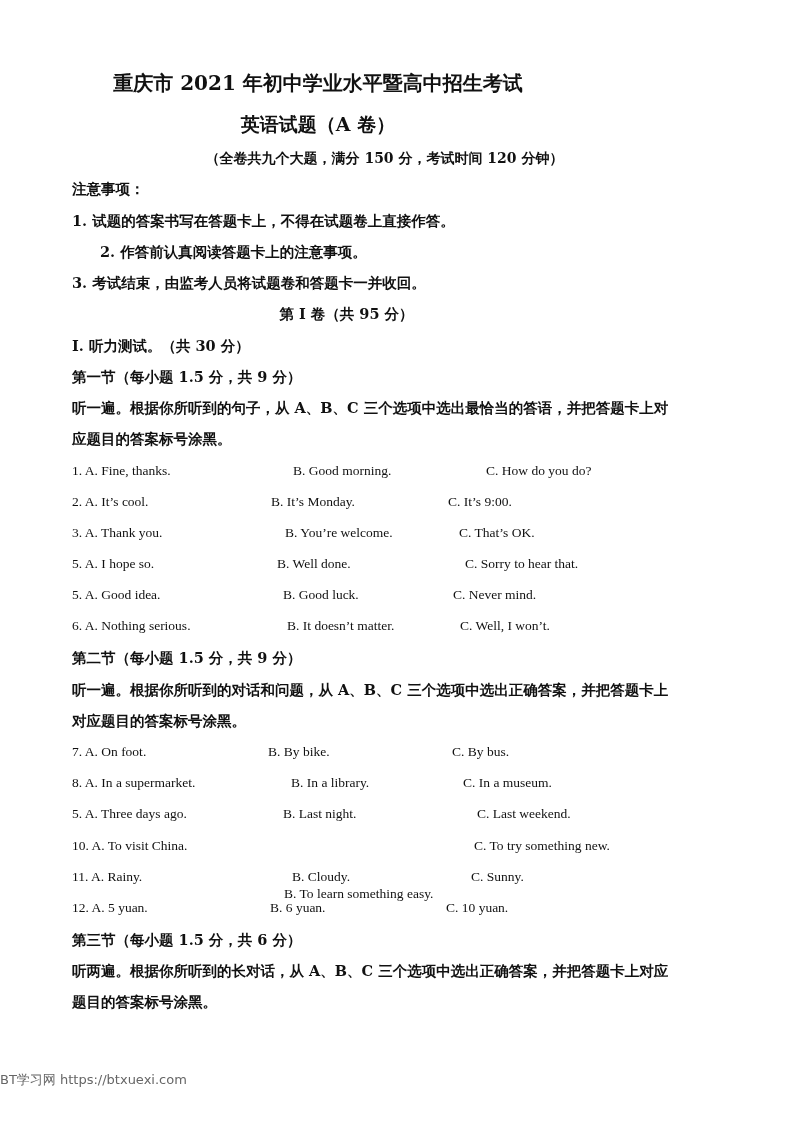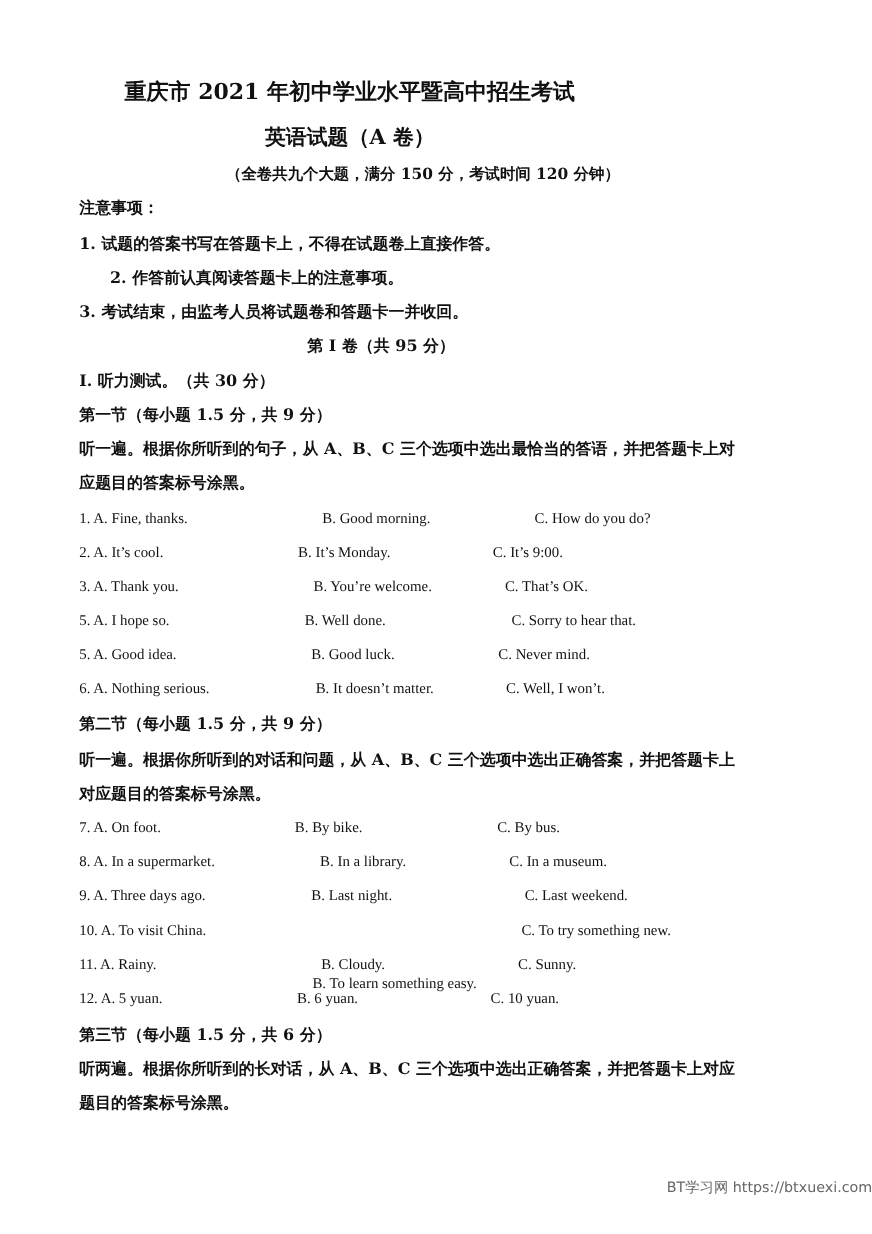--- a/index.html
+++ b/index.html
@@ -5,21 +5,21 @@
     html, body { margin: 0; padding: 0; background: #ffffff; }
     body { width: 793px; height: 1122px; position: relative; overflow: hidden;
            font-family: "DejaVu Serif", "Liberation Serif", serif; color: #111; }
     .page { position: absolute; left: 0; top: 0; width: 793px; height: 1122px; }
     .abs { position: absolute; white-space: nowrap; }
     .title { left: 0; width: 636px; text-align: center; font-weight: bold; font-size: 20px; }
     .subtitle { left: 0; width: 769px; text-align: center; font-weight: bold; font-size: 14px; }
     .bold { font-weight: bold; font-size: 14.5px; }
     .opt { font-family: "Liberation Serif", serif; font-size: 13.5px; }
     .center { left: 0; width: 693px; text-align: center; }
-    .footer { left: 0; width: 793px; text-align: right; font-family: "DejaVu Sans", sans-serif;
+    .footer { left: 0; width: 793px; text-align: left; font-family: "DejaVu Sans", sans-serif;
               font-size: 13px; color: #666; }
   </style>
 </head>
 <body>
 
 <div class="page">
 
   <div class="abs title" style="top:70px;">重庆市 2021 年初中学业水平暨高中招生考试</div>
   <div class="abs title" style="top:112px; font-size:19px;">英语试题（A 卷）</div>
   <div class="abs subtitle" style="top:150px;">（全卷共九个大题，满分 150 分，考试时间 120 分钟）</div>
@@ -76,21 +76,21 @@
     <div class="abs opt" style="left:72px; top:744px;">7. A. On foot.</div>
     <div class="abs opt" style="left:268px; top:744px;">B. By bike.</div>
     <div class="abs opt" style="left:452px; top:744px;">C. By bus.</div>
   </div>
   <div>
     <div class="abs opt" style="left:72px; top:775px;">8. A. In a supermarket.</div>
     <div class="abs opt" style="left:291px; top:775px;">B. In a library.</div>
     <div class="abs opt" style="left:463px; top:775px;">C. In a museum.</div>
   </div>
   <div>
-    <div class="abs opt" style="left:72px; top:806px;">9. A. Three days ago.</div>
+    <div class="abs opt" style="left:72px; top:806px;">5. A. Three days ago.</div>
     <div class="abs opt" style="left:283px; top:806px;">B. Last night.</div>
     <div class="abs opt" style="left:477px; top:806px;">C. Last weekend.</div>
   </div>
   <div>
     <div class="abs opt" style="left:72px; top:838px;">10. A. To visit China.</div>
     <div class="abs opt" style="left:284px; top:838px;margin-top:48px;">B. To learn something easy.</div>
     <div class="abs opt" style="left:474px; top:838px;">C. To try something new.</div>
   </div>
   <div>
     <div class="abs opt" style="left:72px; top:869px;">11. A. Rainy.</div>

